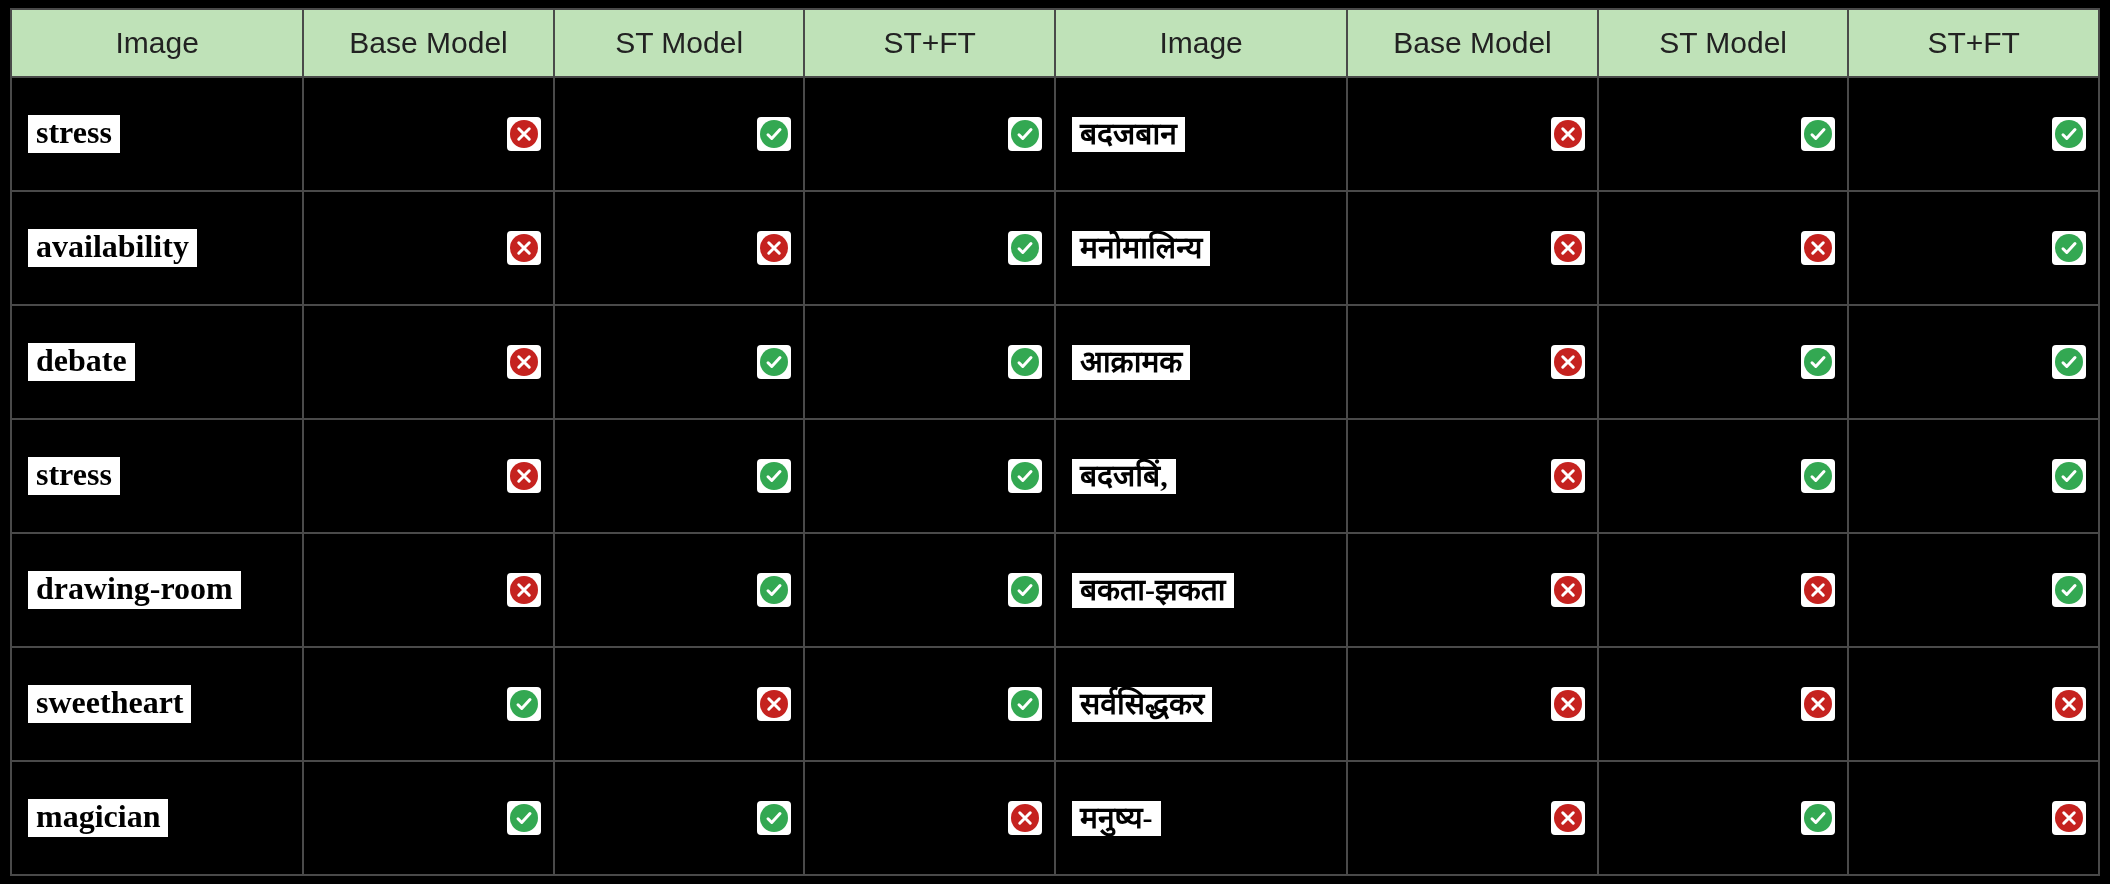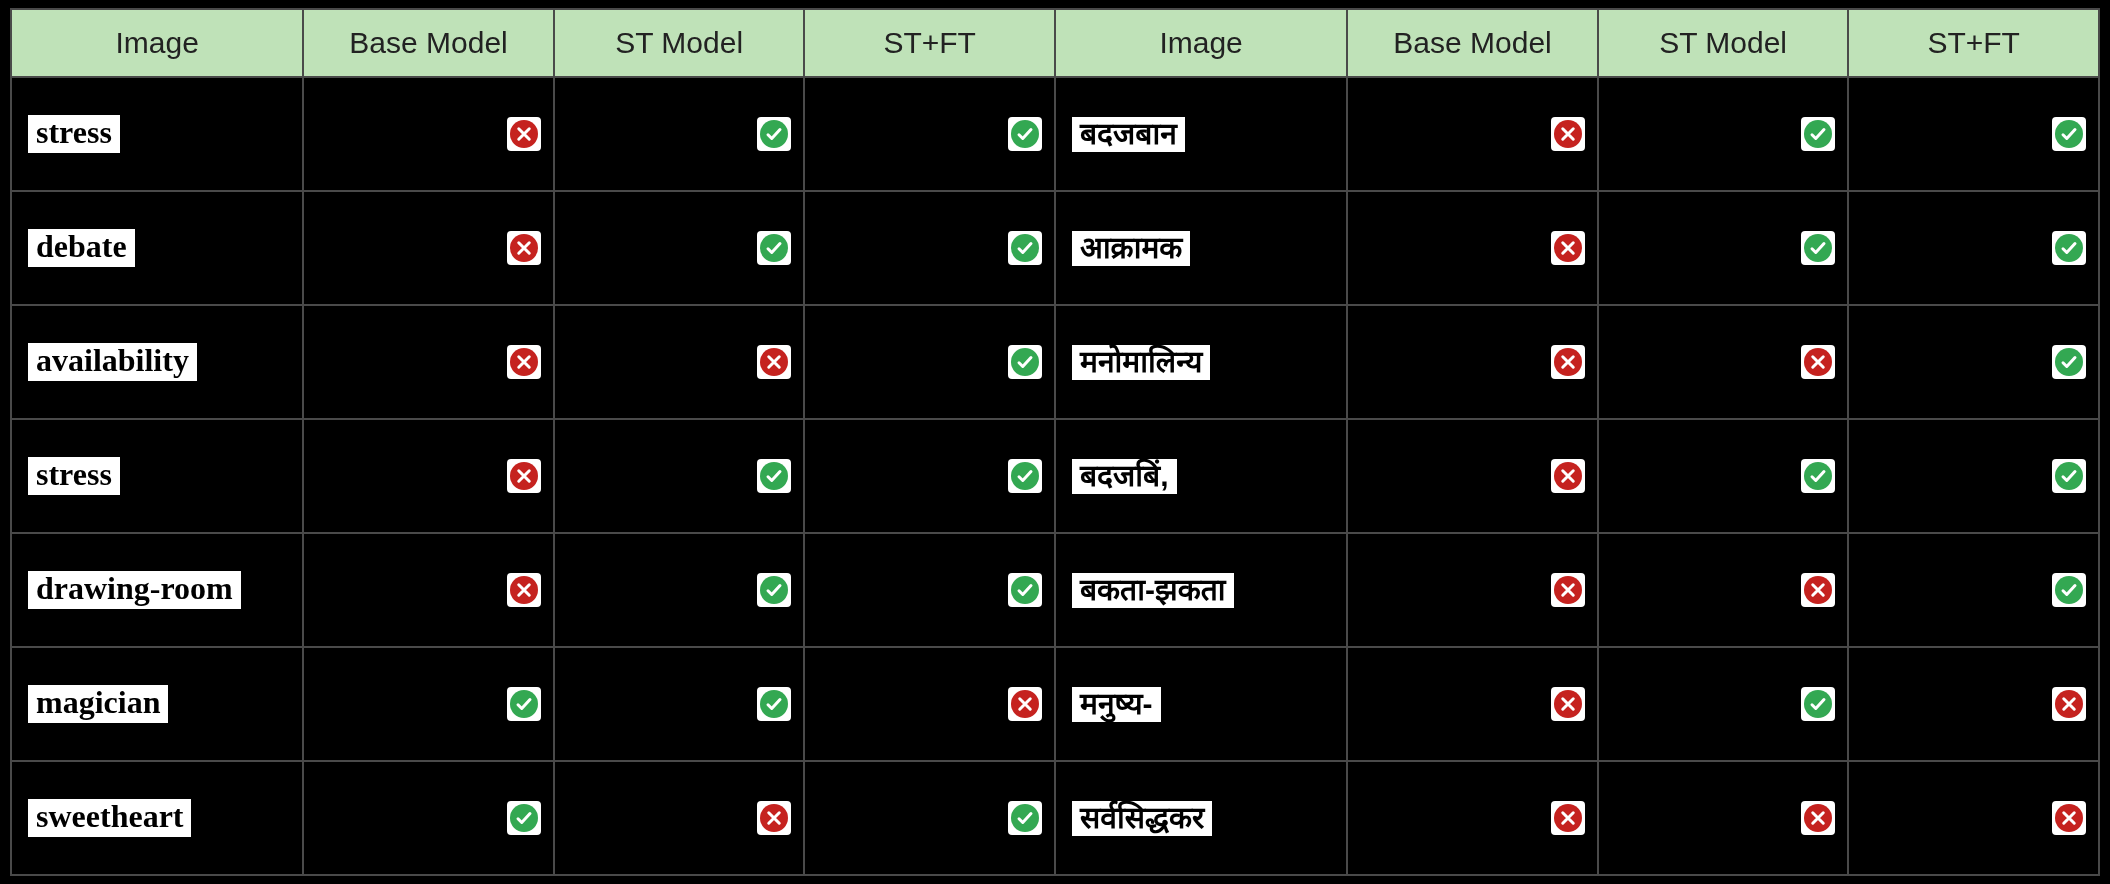--- a/index.html
+++ b/index.html
@@ -48,21 +48,21 @@
     padding: 0px 8px 2px 8px;
     font-family: Georgia, "Times New Roman", serif;
     font-weight: 700;
     font-size: 32px;
     border: 4px solid #000;
     line-height: 1.1;
     white-space: nowrap;
     text-align: right;
   }
   .word-chip.hi {
-    font-family: Liberation Sans, sans-serif;
+    font-family: Liberation Serif, serif;
     font-size: 30px;
     letter-spacing: 0;
   }
   .badge {
     display: inline-flex;
     align-items: center;
     justify-content: center;
     width: 34px;
     height: 34px;
     background: #fff;
@@ -149,20 +149,66 @@
             </span></td>
           <td class="res"><span class="badge">
               <span class="mark correct">
                 <svg viewBox="0 0 24 24">
                   <polyline points="4,13 9,18 20,6"></polyline>
                 </svg>
               </span>
             </span></td>
         </tr>
         <tr>
+          <td><span class="word-chip">availability</span></td>
+          <td class="res"><span class="badge">
+              <span class="mark wrong">
+                <svg viewBox="0 0 24 24">
+                  <path d="M5 5 L19 19 M19 5 L5 19"></path>
+                </svg>
+              </span>
+            </span></td>
+          <td class="res"><span class="badge">
+              <span class="mark wrong">
+                <svg viewBox="0 0 24 24">
+                  <path d="M5 5 L19 19 M19 5 L5 19"></path>
+                </svg>
+              </span>
+            </span></td>
+          <td class="res"><span class="badge">
+              <span class="mark correct">
+                <svg viewBox="0 0 24 24">
+                  <polyline points="4,13 9,18 20,6"></polyline>
+                </svg>
+              </span>
+            </span></td>
+          <td><span class="word-chip hi">मनोमालिन्य</span></td>
+          <td class="res"><span class="badge">
+              <span class="mark wrong">
+                <svg viewBox="0 0 24 24">
+                  <path d="M5 5 L19 19 M19 5 L5 19"></path>
+                </svg>
+              </span>
+            </span></td>
+          <td class="res"><span class="badge">
+              <span class="mark wrong">
+                <svg viewBox="0 0 24 24">
+                  <path d="M5 5 L19 19 M19 5 L5 19"></path>
+                </svg>
+              </span>
+            </span></td>
+          <td class="res"><span class="badge">
+              <span class="mark correct">
+                <svg viewBox="0 0 24 24">
+                  <polyline points="4,13 9,18 20,6"></polyline>
+                </svg>
+              </span>
+            </span></td>
+        </tr>
+        <tr>
           <td><span class="word-chip">debate</span></td>
           <td class="res"><span class="badge">
               <span class="mark wrong">
                 <svg viewBox="0 0 24 24">
                   <path d="M5 5 L19 19 M19 5 L5 19"></path>
                 </svg>
               </span>
             </span></td>
           <td class="res"><span class="badge">
               <span class="mark correct">
@@ -195,66 +241,20 @@
             </span></td>
           <td class="res"><span class="badge">
               <span class="mark correct">
                 <svg viewBox="0 0 24 24">
                   <polyline points="4,13 9,18 20,6"></polyline>
                 </svg>
               </span>
             </span></td>
         </tr>
         <tr>
-          <td><span class="word-chip">availability</span></td>
-          <td class="res"><span class="badge">
-              <span class="mark wrong">
-                <svg viewBox="0 0 24 24">
-                  <path d="M5 5 L19 19 M19 5 L5 19"></path>
-                </svg>
-              </span>
-            </span></td>
-          <td class="res"><span class="badge">
-              <span class="mark wrong">
-                <svg viewBox="0 0 24 24">
-                  <path d="M5 5 L19 19 M19 5 L5 19"></path>
-                </svg>
-              </span>
-            </span></td>
-          <td class="res"><span class="badge">
-              <span class="mark correct">
-                <svg viewBox="0 0 24 24">
-                  <polyline points="4,13 9,18 20,6"></polyline>
-                </svg>
-              </span>
-            </span></td>
-          <td><span class="word-chip hi">मनोमालिन्य</span></td>
-          <td class="res"><span class="badge">
-              <span class="mark wrong">
-                <svg viewBox="0 0 24 24">
-                  <path d="M5 5 L19 19 M19 5 L5 19"></path>
-                </svg>
-              </span>
-            </span></td>
-          <td class="res"><span class="badge">
-              <span class="mark wrong">
-                <svg viewBox="0 0 24 24">
-                  <path d="M5 5 L19 19 M19 5 L5 19"></path>
-                </svg>
-              </span>
-            </span></td>
-          <td class="res"><span class="badge">
-              <span class="mark correct">
-                <svg viewBox="0 0 24 24">
-                  <polyline points="4,13 9,18 20,6"></polyline>
-                </svg>
-              </span>
-            </span></td>
-        </tr>
-        <tr>
           <td><span class="word-chip">stress</span></td>
           <td class="res"><span class="badge">
               <span class="mark wrong">
                 <svg viewBox="0 0 24 24">
                   <path d="M5 5 L19 19 M19 5 L5 19"></path>
                 </svg>
               </span>
             </span></td>
           <td class="res"><span class="badge">
               <span class="mark correct">
@@ -333,20 +333,66 @@
             </span></td>
           <td class="res"><span class="badge">
               <span class="mark correct">
                 <svg viewBox="0 0 24 24">
                   <polyline points="4,13 9,18 20,6"></polyline>
                 </svg>
               </span>
             </span></td>
         </tr>
         <tr>
+          <td><span class="word-chip">sweetheart</span></td>
+          <td class="res"><span class="badge">
+              <span class="mark correct">
+                <svg viewBox="0 0 24 24">
+                  <polyline points="4,13 9,18 20,6"></polyline>
+                </svg>
+              </span>
+            </span></td>
+          <td class="res"><span class="badge">
+              <span class="mark wrong">
+                <svg viewBox="0 0 24 24">
+                  <path d="M5 5 L19 19 M19 5 L5 19"></path>
+                </svg>
+              </span>
+            </span></td>
+          <td class="res"><span class="badge">
+              <span class="mark correct">
+                <svg viewBox="0 0 24 24">
+                  <polyline points="4,13 9,18 20,6"></polyline>
+                </svg>
+              </span>
+            </span></td>
+          <td><span class="word-chip hi">सर्वसिद्धकर</span></td>
+          <td class="res"><span class="badge">
+              <span class="mark wrong">
+                <svg viewBox="0 0 24 24">
+                  <path d="M5 5 L19 19 M19 5 L5 19"></path>
+                </svg>
+              </span>
+            </span></td>
+          <td class="res"><span class="badge">
+              <span class="mark wrong">
+                <svg viewBox="0 0 24 24">
+                  <path d="M5 5 L19 19 M19 5 L5 19"></path>
+                </svg>
+              </span>
+            </span></td>
+          <td class="res"><span class="badge">
+              <span class="mark wrong">
+                <svg viewBox="0 0 24 24">
+                  <path d="M5 5 L19 19 M19 5 L5 19"></path>
+                </svg>
+              </span>
+            </span></td>
+        </tr>
+        <tr>
           <td><span class="word-chip">magician</span></td>
           <td class="res"><span class="badge">
               <span class="mark correct">
                 <svg viewBox="0 0 24 24">
                   <polyline points="4,13 9,18 20,6"></polyline>
                 </svg>
               </span>
             </span></td>
           <td class="res"><span class="badge">
               <span class="mark correct">
@@ -367,66 +413,20 @@
               <span class="mark wrong">
                 <svg viewBox="0 0 24 24">
                   <path d="M5 5 L19 19 M19 5 L5 19"></path>
                 </svg>
               </span>
             </span></td>
           <td class="res"><span class="badge">
               <span class="mark correct">
                 <svg viewBox="0 0 24 24">
                   <polyline points="4,13 9,18 20,6"></polyline>
-                </svg>
-              </span>
-            </span></td>
-          <td class="res"><span class="badge">
-              <span class="mark wrong">
-                <svg viewBox="0 0 24 24">
-                  <path d="M5 5 L19 19 M19 5 L5 19"></path>
-                </svg>
-              </span>
-            </span></td>
-        </tr>
-        <tr>
-          <td><span class="word-chip">sweetheart</span></td>
-          <td class="res"><span class="badge">
-              <span class="mark correct">
-                <svg viewBox="0 0 24 24">
-                  <polyline points="4,13 9,18 20,6"></polyline>
-                </svg>
-              </span>
-            </span></td>
-          <td class="res"><span class="badge">
-              <span class="mark wrong">
-                <svg viewBox="0 0 24 24">
-                  <path d="M5 5 L19 19 M19 5 L5 19"></path>
-                </svg>
-              </span>
-            </span></td>
-          <td class="res"><span class="badge">
-              <span class="mark correct">
-                <svg viewBox="0 0 24 24">
-                  <polyline points="4,13 9,18 20,6"></polyline>
-                </svg>
-              </span>
-            </span></td>
-          <td><span class="word-chip hi">सर्वसिद्धकर</span></td>
-          <td class="res"><span class="badge">
-              <span class="mark wrong">
-                <svg viewBox="0 0 24 24">
-                  <path d="M5 5 L19 19 M19 5 L5 19"></path>
-                </svg>
-              </span>
-            </span></td>
-          <td class="res"><span class="badge">
-              <span class="mark wrong">
-                <svg viewBox="0 0 24 24">
-                  <path d="M5 5 L19 19 M19 5 L5 19"></path>
                 </svg>
               </span>
             </span></td>
           <td class="res"><span class="badge">
               <span class="mark wrong">
                 <svg viewBox="0 0 24 24">
                   <path d="M5 5 L19 19 M19 5 L5 19"></path>
                 </svg>
               </span>
             </span></td>

